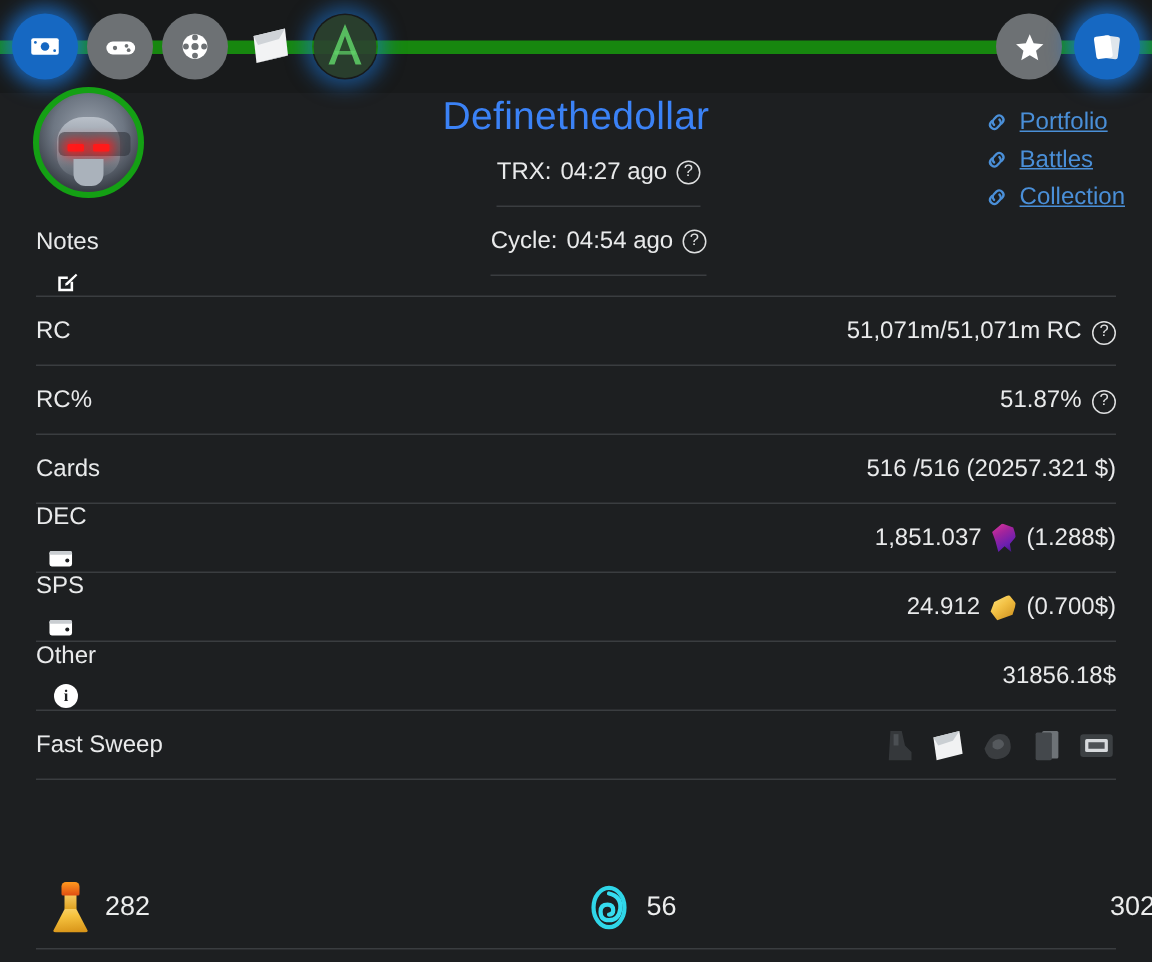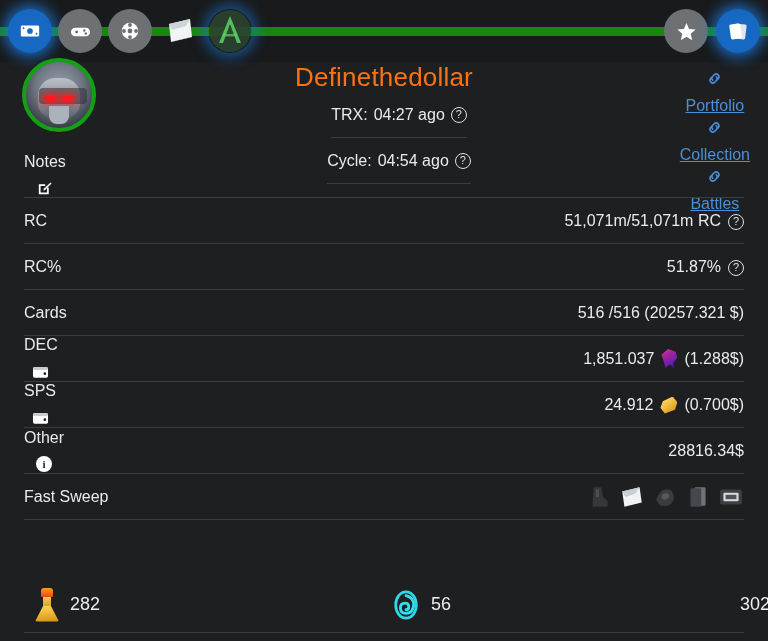--- a/index.html
+++ b/index.html
@@ -66,36 +66,36 @@
     position: absolute; left: 13px; top: 26px; width: 48px; height: 16px;
     background: #2b2f36; border-radius: 4px; opacity:.55;
   }
   .avatar .chin {
     position: absolute; left: 50%; transform: translateX(-50%); top: 44px;
     width: 20px; height: 18px; background: #aab2bb; border-radius: 0 0 8px 8px;
   }
 
   .username {
     position: absolute; left: 0; top: 0; width: 768px;
-    text-align: center; color: #f97316; font-size: 26px; letter-spacing: .2px;
+    text-align: center; color: #3b82f6; font-size: 26px; letter-spacing: .2px;
   }
   .meta {
     position: absolute; left: 0; top: 30px; width: 768px;
     text-align: center; color: #e8e9ea; font-size: 13px; line-height: 17px;
   }
   .meta .row { display: inline-flex; align-items: center; gap: 6px; }
   .meta .line { display: block; margin-left: 30px; }
 
   .links {
     position: absolute; right: 18px; top: 8px;
     display: flex; flex-direction: column; gap: 2px;
   }
   .link {
     display: flex; align-items: center; gap: 7px;
-    color: #4a8fd8; font-size: 16px; line-height: 23px; flex-direction: column;
+    color: #4a8fd8; font-size: 16px; line-height: 23px;
   }
 
   
   .rows { position: absolute; top: 152px; left: 0; width: 768px; }
   .row {
     position: relative;
     height: 46px;
     margin: 0 24px;
     display: flex; align-items: center; justify-content: space-between;
     border-bottom: 1px solid #3a3d40;
@@ -277,28 +277,28 @@
         <path d="M9.5 14.5 a4 4 0 0 1 0-5.6 l2.4-2.4 a4 4 0 0 1 5.6 5.6 l-1.2 1.2" stroke="#4a8fd8" stroke-width="2.2" fill="none" stroke-linecap="round"></path>
         <path d="M14.5 9.5 a4 4 0 0 1 0 5.6 l-2.4 2.4 a4 4 0 0 1-5.6-5.6 l1.2-1.2" stroke="#4a8fd8" stroke-width="2.2" fill="none" stroke-linecap="round"></path>
       </svg>
       <span>Portfolio</span>
     </a>
     <a class="link" href="#">
       <svg width="17" height="17" viewBox="0 0 24 24">
         <path d="M9.5 14.5 a4 4 0 0 1 0-5.6 l2.4-2.4 a4 4 0 0 1 5.6 5.6 l-1.2 1.2" stroke="#4a8fd8" stroke-width="2.2" fill="none" stroke-linecap="round"></path>
         <path d="M14.5 9.5 a4 4 0 0 1 0 5.6 l-2.4 2.4 a4 4 0 0 1-5.6-5.6 l1.2-1.2" stroke="#4a8fd8" stroke-width="2.2" fill="none" stroke-linecap="round"></path>
       </svg>
-      <span>Collection</span>
+      <span>Battles</span>
     </a>
     <a class="link" href="#">
       <svg width="17" height="17" viewBox="0 0 24 24">
         <path d="M9.5 14.5 a4 4 0 0 1 0-5.6 l2.4-2.4 a4 4 0 0 1 5.6 5.6 l-1.2 1.2" stroke="#4a8fd8" stroke-width="2.2" fill="none" stroke-linecap="round"></path>
         <path d="M14.5 9.5 a4 4 0 0 1 0 5.6 l-2.4 2.4 a4 4 0 0 1-5.6-5.6 l1.2-1.2" stroke="#4a8fd8" stroke-width="2.2" fill="none" stroke-linecap="round"></path>
       </svg>
-      <span>Battles</span>
+      <span>Collection</span>
     </a>
   </div>
 </div>
 
 <div class="rows">
 
   <div class="row">
     <div class="label">
       <span>Notes</span>
       <svg width="17" height="17" viewBox="0 0 24 24">
@@ -370,21 +370,21 @@
       <span>(0.700$)</span>
     </div>
   </div>
 
   <div class="row">
     <div class="label">
       <span>Other</span>
       <span class="infodot">i</span>
     </div>
     <div class="value">
-      <span>28816.34$</span>
+      <span>31856.18$</span>
     </div>
   </div>
 
   <div class="row">
     <div class="label">
       <span>Fast Sweep</span>
     </div>
     <div class="value sweep-icons">
       <svg class="sweep-i" viewBox="0 0 24 24">
         <path d="M7 3 h7 l2 9 4 4 v5 H6 Z" fill="#35383b"></path>

